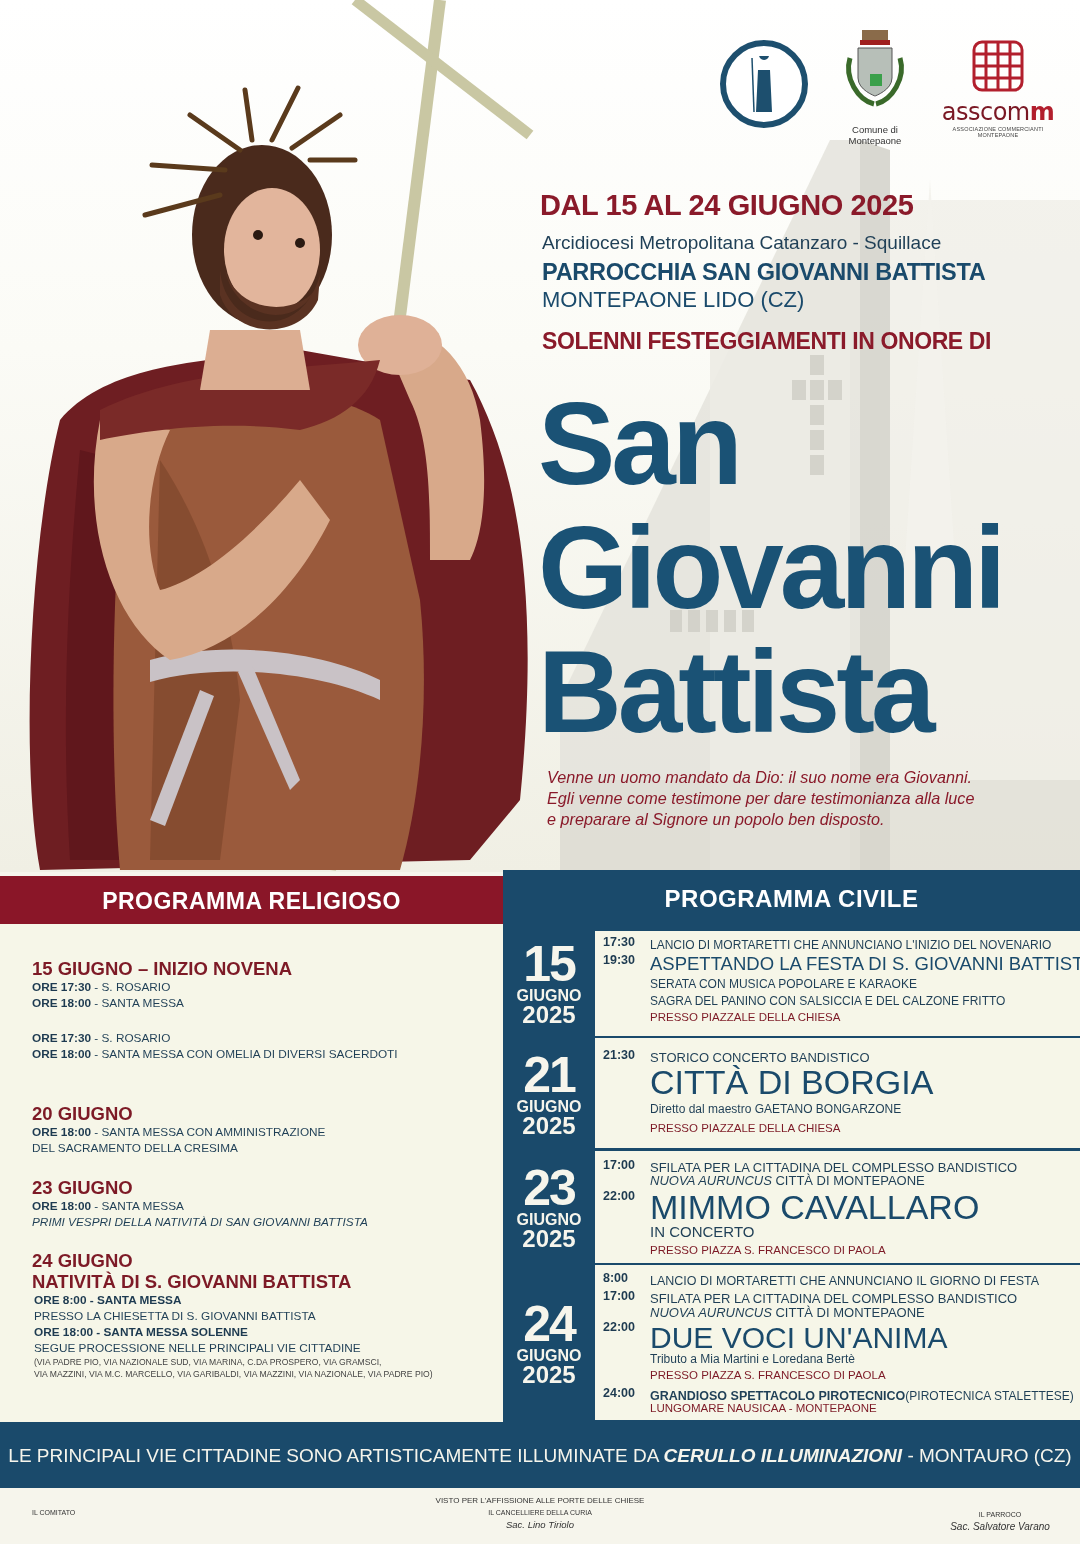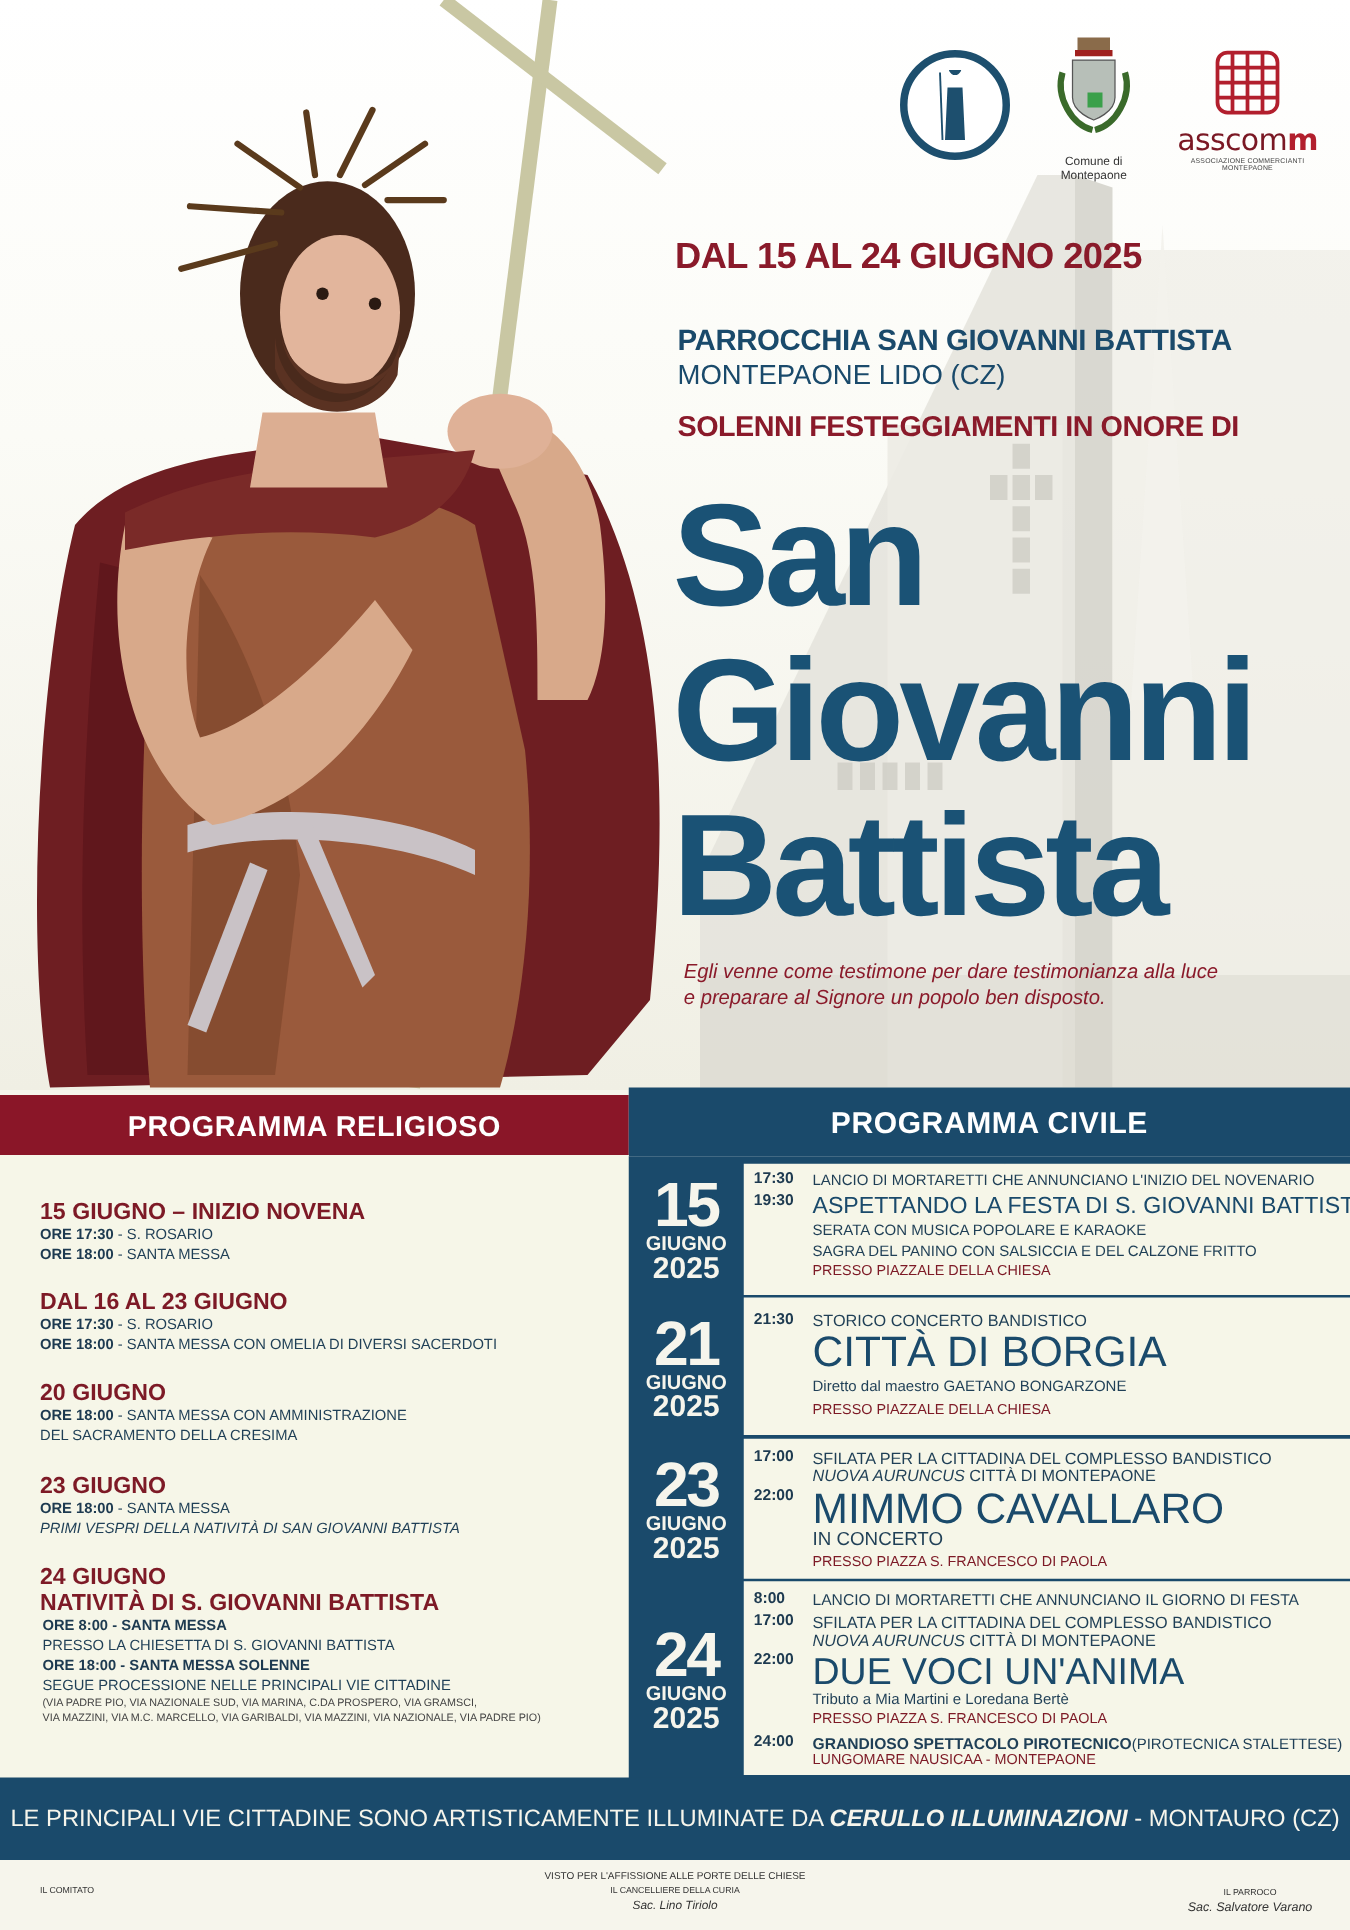--- a/index.html
+++ b/index.html
@@ -161,45 +161,46 @@
             <line x1="30" y1="6" x2="30" y2="54"></line>
             <line x1="42" y1="6" x2="42" y2="54"></line>
         </g>
       </svg>
       <div class="word"><span>asscom</span><b>m</b></div>
       <div class="sub">ASSOCIAZIONE COMMERCIANTI MONTEPAONE</div>
     </div>
   </div>
 
   <div class="abs h-dates">DAL 15 AL 24 GIUGNO 2025</div>
+  <div class="abs h-arci">Arcidiocesi Metropolitana Catanzaro - Squillace</div>
   <div class="abs h-parr">PARROCCHIA SAN GIOVANNI BATTISTA</div>
   <div class="abs h-monte">MONTEPAONE LIDO (CZ)</div>
   <div class="abs h-solenni">SOLENNI FESTEGGIAMENTI IN ONORE DI</div>
   <div class="abs big-title">
     <div>San</div>
     <div>Giovanni</div>
     <div>Battista</div>
   </div>
   <div class="abs verse">
+    <div>Venne un uomo mandato da Dio: il suo nome era Giovanni.</div>
     <div>Egli venne come testimone per dare testimonianza alla luce</div>
     <div>e preparare al Signore un popolo ben disposto.</div>
   </div>
 </div>
 
 <div class="abs hdr-rel">PROGRAMMA RELIGIOSO</div>
 <div class="abs hdr-civ">PROGRAMMA CIVILE</div>
 
 <div class="abs rel-panel">
   <div class="rel-block" style="top:34px;">
     <div class="rel-title">15 GIUGNO – INIZIO NOVENA</div>
     <div class="rel-line"><b>ORE 17:30</b><span> - S. ROSARIO</span></div>
     <div class="rel-line"><b>ORE 18:00</b><span> - SANTA MESSA</span></div>
   </div>
   <div class="rel-block" style="top:106px;">
-    <div class="rel-title">DAL 16 AL 23 GIUGNO</div>
     <div class="rel-line"><b>ORE 17:30</b><span> - S. ROSARIO</span></div>
     <div class="rel-line"><b>ORE 18:00</b><span> - SANTA MESSA CON OMELIA DI DIVERSI SACERDOTI</span></div>
   </div>
   <div class="rel-block" style="top:179px;">
     <div class="rel-title">20 GIUGNO</div>
     <div class="rel-line"><b>ORE 18:00</b><span> - SANTA MESSA CON AMMINISTRAZIONE</span></div>
     <div class="rel-line"><span>DEL SACRAMENTO DELLA CRESIMA</span></div>
   </div>
   <div class="rel-block" style="top:253px;">
     <div class="rel-title">23 GIUGNO</div>

